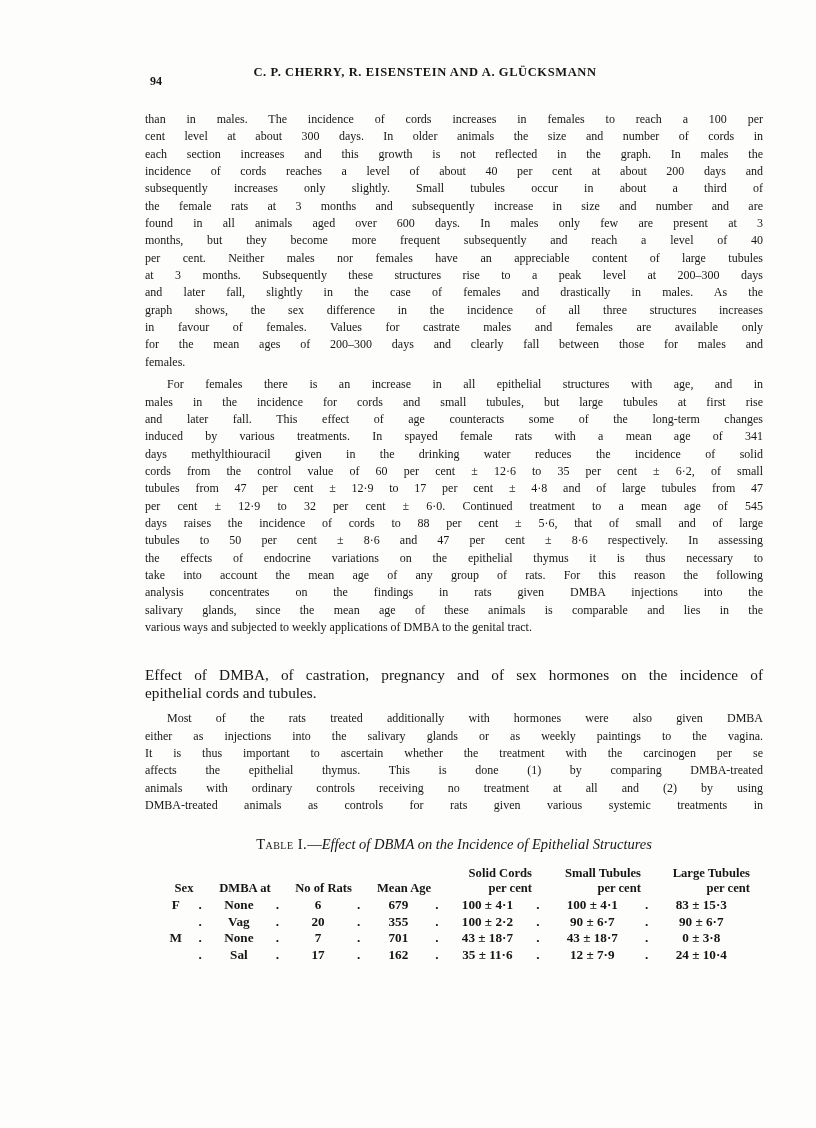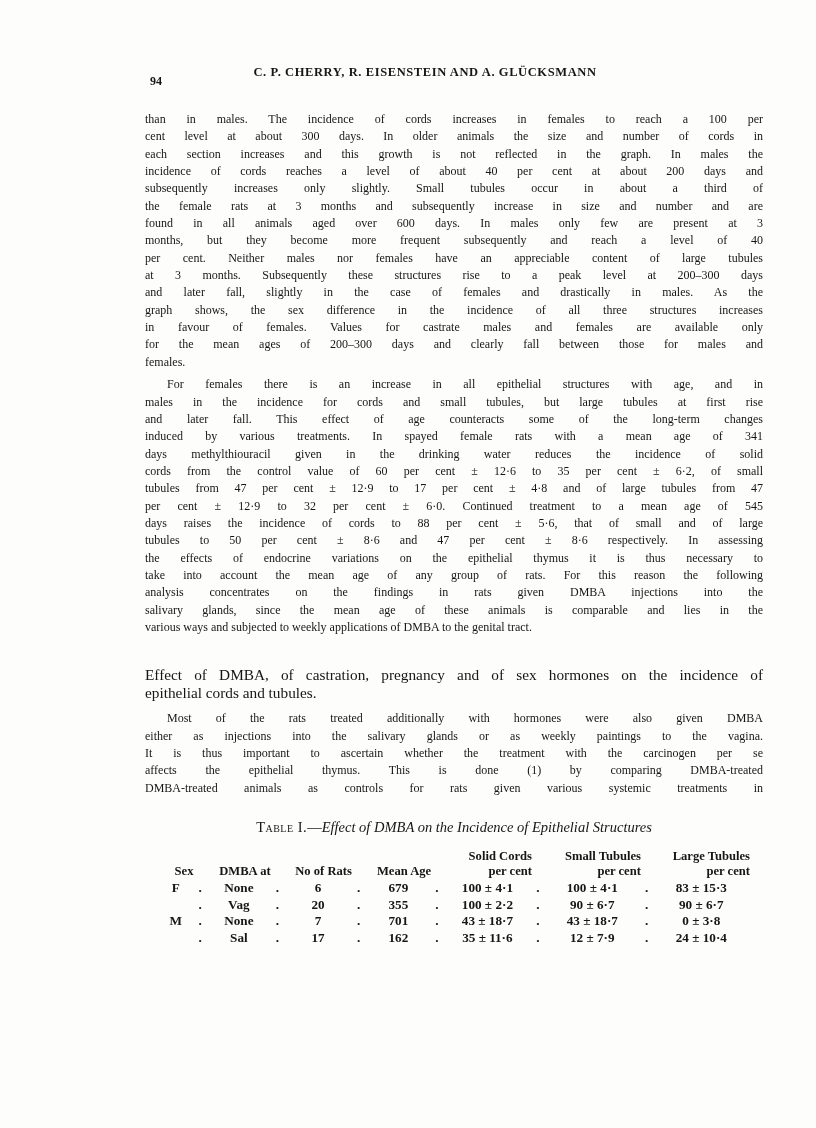--- a/index.html
+++ b/index.html
@@ -121,25 +121,26 @@
     <div class="section-heading">
         <div class="tline">Effect of DMBA, of castration, pregnancy and of sex hormones on the incidence of</div>
         <div class="tline last">epithelial cords and tubules.</div>
       </div>
 
     <div class="para para-3 indent-first justify-all">
         <div class="tline">Most of the rats treated additionally with hormones were also given DMBA</div>
         <div class="tline">either as injections into the salivary glands or as weekly paintings to the vagina.</div>
         <div class="tline">It is thus important to ascertain whether the treatment with the carcinogen per se</div>
         <div class="tline">affects the epithelial thymus.  This is done (1) by comparing DMBA-treated</div>
+        <div class="tline">animals with ordinary controls receiving no treatment at all and (2) by using</div>
         <div class="tline">DMBA-treated animals as controls for rats given various systemic treatments in</div>
       </div>
 
     <div class="table-title">
-      <span class="sc">Table I.</span><span>—</span><em>Effect of DMBA on the Incidence of Epithelial Structures</em>
+      <span class="sc">Table I.</span><span>—</span><em>Effect of DBMA on the Incidence of Epithelial Structures</em>
     </div>
 
     <table class="data-table">
       <colgroup>
         <col class="c-sex">
           <col class="c-sep1">
         <col class="c-dmba">
           <col class="c-sep2">
         <col class="c-rats">
           <col class="c-sep3">

